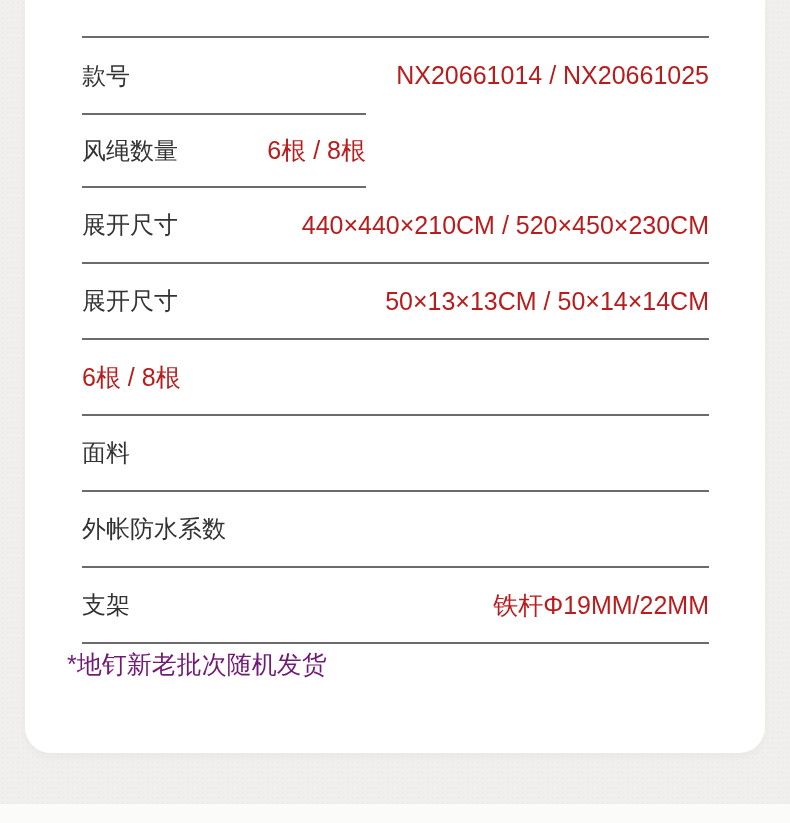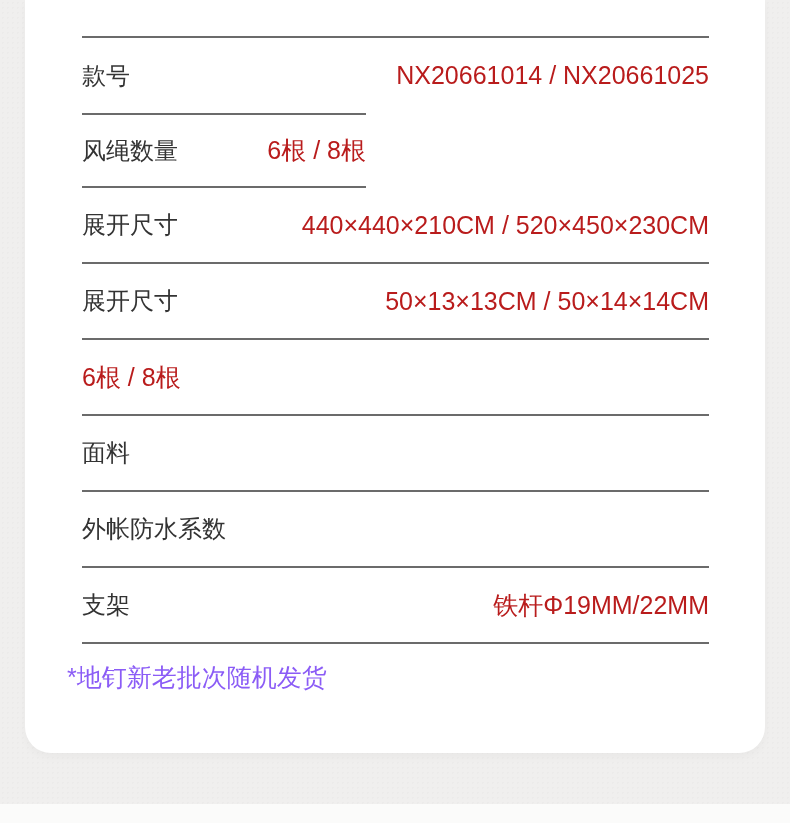--- a/index.html
+++ b/index.html
@@ -67,25 +67,25 @@
     color:#333333;
     white-space:nowrap;
   }
   .value {
     font-size:25px;
     font-weight:500;
     color:#b91c1c;
     white-space:nowrap;
   }
   .footnote {
-    margin-top:17px;
+    margin-top:4px;
     margin-left:-15px;
     font-size:25px;
     font-weight:500;
-    color:#8b5cf6;
+    color:#701a75;
   }
   .bottom-band {
     position:absolute;
     left:0;
     right:0;
     bottom:0;
     height:19px;
     background:#fbfbfa;
   }
 </style>

